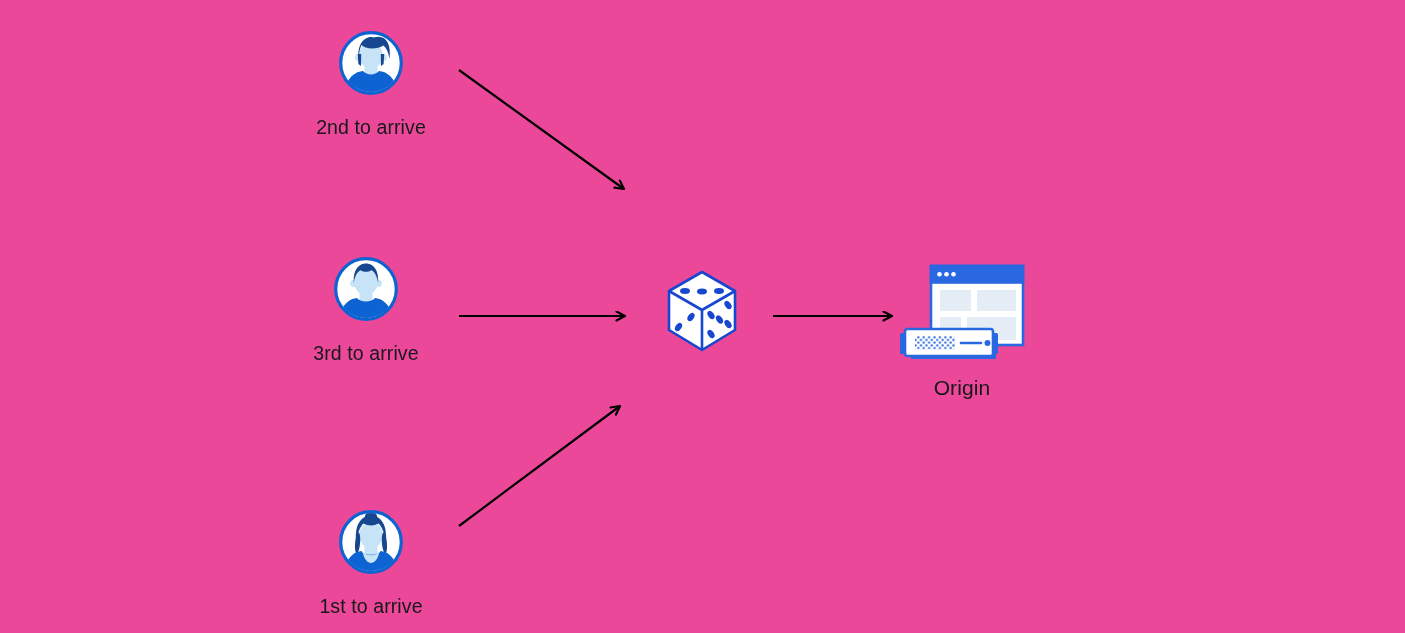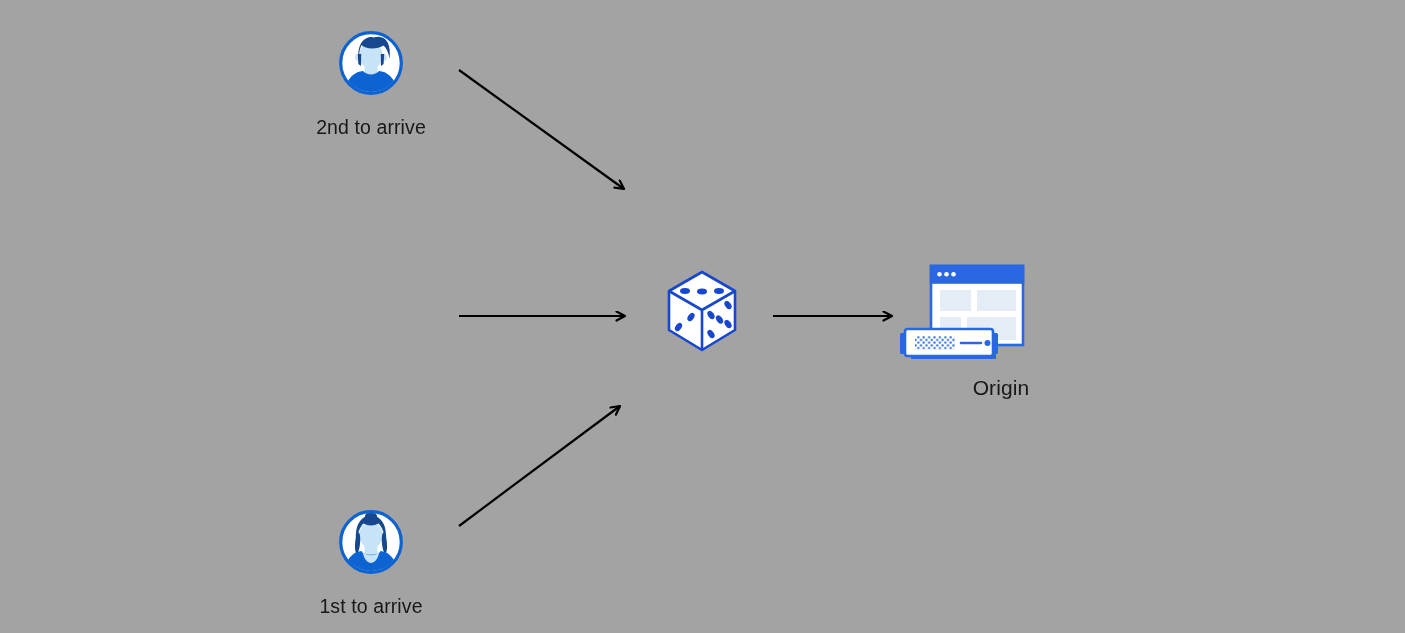--- a/index.html
+++ b/index.html
@@ -4,42 +4,42 @@
 <style>
   * { margin: 0; padding: 0; box-sizing: border-box; }
   html, body { background: #ffffff; }
   body {
     font-family: "Liberation Sans", "DejaVu Sans", sans-serif;
     width: 1405px; height: 633px; overflow: hidden;
   }
   .canvas {
     position: relative;
     width: 1405px; height: 633px;
-    background: #a3a3a3;
+    background: #ec4899;
   }
   .edges-layer {
     position: absolute; left: 0; top: 0;
     width: 1405px; height: 633px;
     pointer-events: none;
   }
   .node { position: absolute; }
   .node .icon { display: block; }
   .node .label {
     position: absolute;
     left: 50%; transform: translateX(-50%);
     white-space: nowrap;
     font-size: 19.5px;
     color: #17181a;
     letter-spacing: 0.1px;
   }
   .user-node { width: 66px; }
   .user-node .label { top: 86px; }
   .dice-node { width: 70px; }
   .origin-node { width: 128px; }
-  .origin-node .label { top: 113px; font-size: 21px; margin-left: 39px; }
+  .origin-node .label { top: 113px; font-size: 21px; }
 </style>
 </head>
 <body>
 
 <div class="canvas">
 
   <svg class="edges-layer" width="1405" height="633" viewBox="0 0 1405 633">
     <defs>
       <marker id="arrowhead" markerWidth="13" markerHeight="13" refX="10" refY="5.5" orient="auto" markerUnits="userSpaceOnUse">
         <path d="M1.5 1 L10 5.5 L1.5 10" fill="none" stroke="#000000" stroke-width="2.2" stroke-linecap="round" stroke-linejoin="round"></path>
@@ -71,20 +71,44 @@
           <path d="M19.8 24 L23.2 24 L23 36 L20.4 34 Z" fill="#17478f"></path>
           <path d="M46.2 24 L42.8 24 L43 36 L45.6 34 Z" fill="#17478f"></path>
           <path d="M5 66 C7.5 48 17 41.5 25 41 C29 45.5 37 45.5 41 41
                    C49 41.5 58.5 48 61 66 Z" fill="#0d63d2"></path>
         </g>
       </svg>
     </span>
     <span class="label">2nd to arrive</span>
   </div>
 
+  <div class="node user-node" style="left:333px; top:256px;">
+    <span class="icon">
+      <svg width="66" height="66" viewBox="0 0 66 66">
+        <defs>
+            <clipPath id="clipB">
+              <circle cx="33" cy="33" r="29"></circle>
+            </clipPath>
+          </defs>
+        <circle cx="33" cy="33" r="30.3" fill="#ffffff" stroke="#0d63d2" stroke-width="3.2"></circle>
+        <g clip-path="url(#clipB)">
+          <rect x="26.5" y="30" width="13" height="16" fill="#c6e3f7"></rect>
+          <circle cx="20.5" cy="27.5" r="3.4" fill="#c6e3f7"></circle>
+          <circle cx="45.5" cy="27.5" r="3.4" fill="#c6e3f7"></circle>
+          <ellipse cx="33" cy="26" rx="11.8" ry="13" fill="#c6e3f7"></ellipse>
+          <path d="M20.8 27 C20 11.5 27.5 7.5 33 7.5 C38.5 7.5 46 11.5 45.2 27
+                   C44 19.5 41.5 16 38.5 14.2 C34.5 16.2 31.5 16.2 27.5 14.2
+                   C24.5 16 21.8 19.5 20.8 27 Z" fill="#17478f"></path>
+          <path d="M5 66 C7.5 49 16.5 42.5 24 42 C27 46.5 39 46.5 42 42
+                   C49.5 42.5 58.5 49 61 66 Z" fill="#0d63d2"></path>
+        </g>
+      </svg>
+    </span>
+    <span class="label">3rd to arrive</span>
+  </div>
 
   <div class="node user-node" style="left:338px; top:509px;">
     <span class="icon">
       <svg width="66" height="66" viewBox="0 0 66 66">
         <defs>
             <clipPath id="clipC">
               <circle cx="33" cy="33" r="29"></circle>
             </clipPath>
           </defs>
         <circle cx="33" cy="33" r="30.3" fill="#ffffff" stroke="#0d63d2" stroke-width="3.2"></circle>

